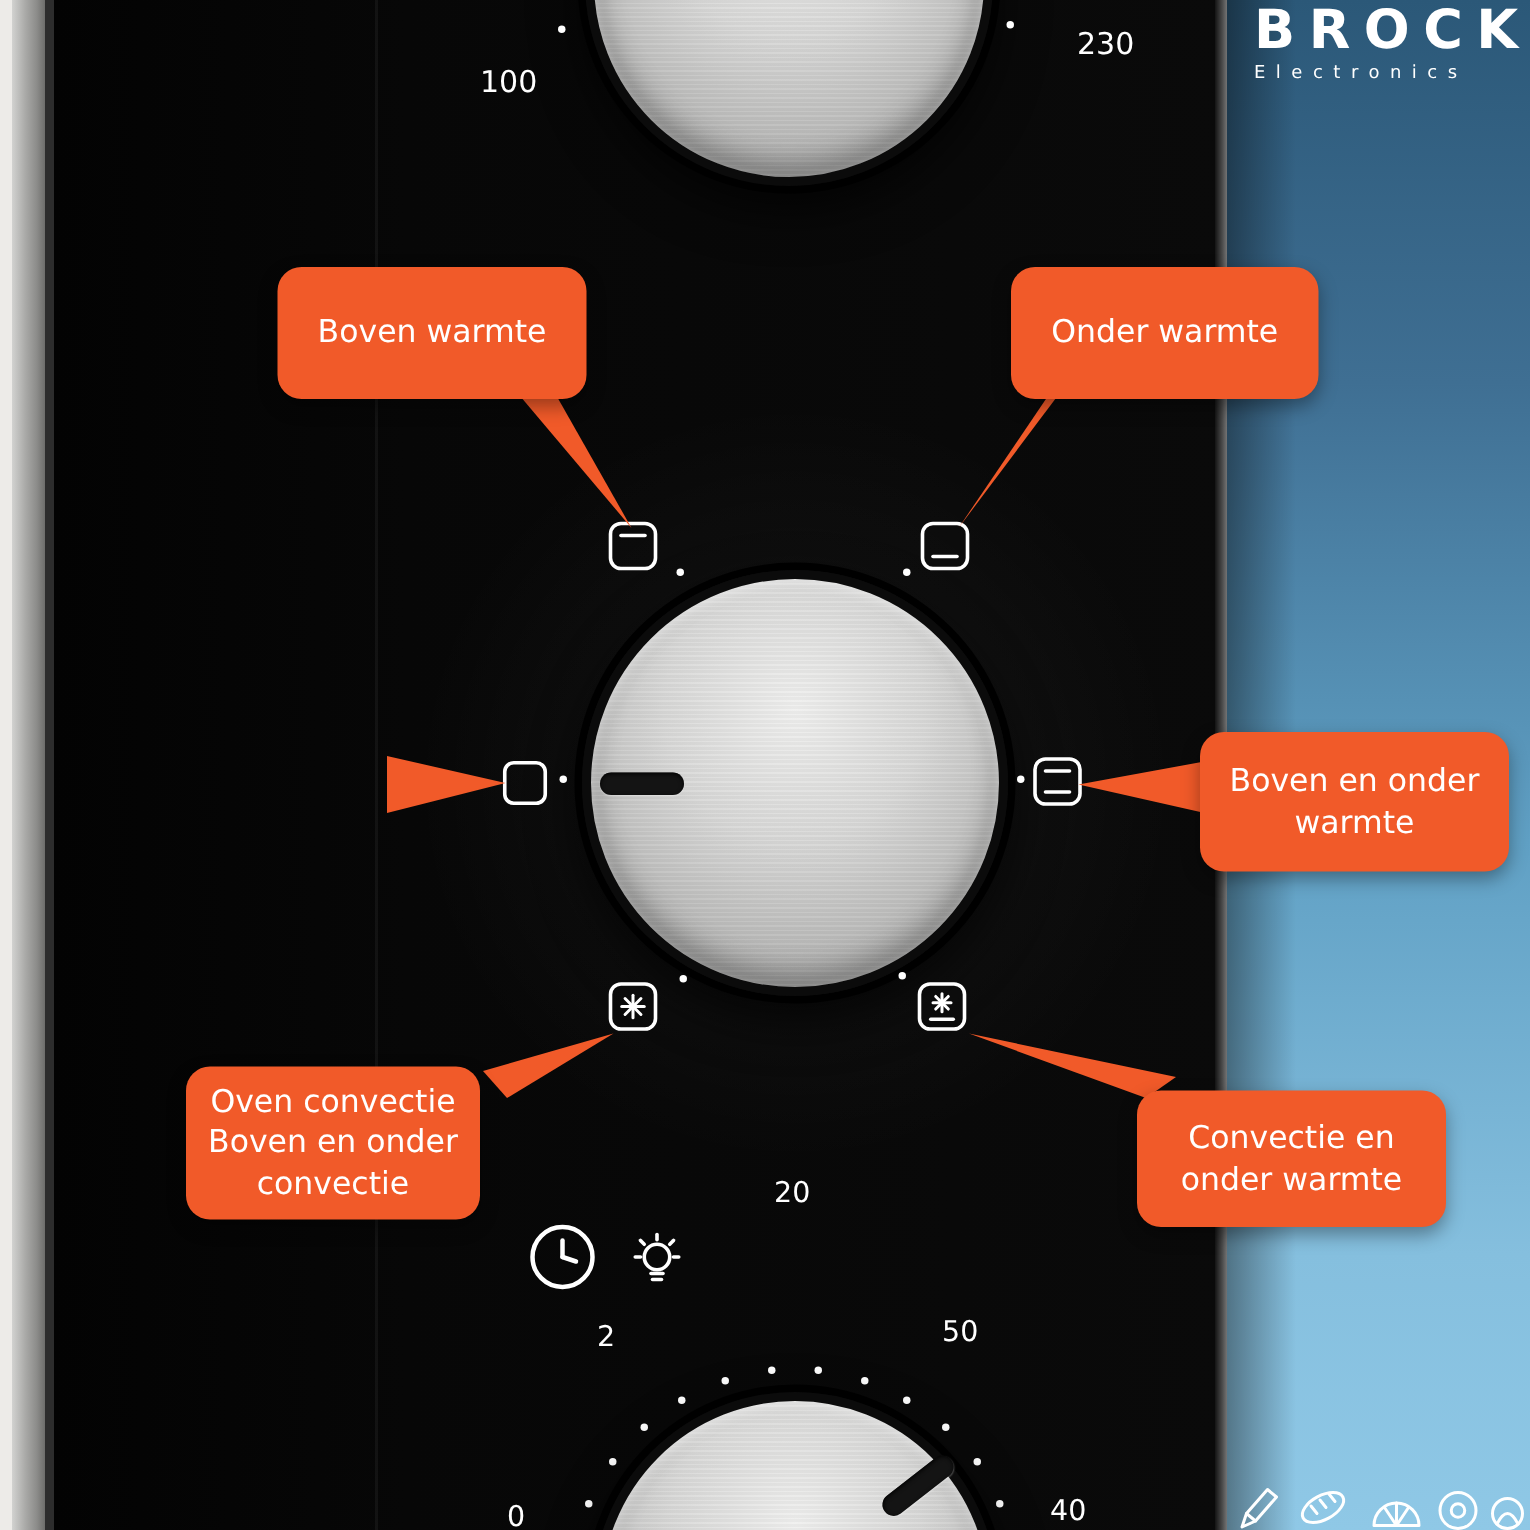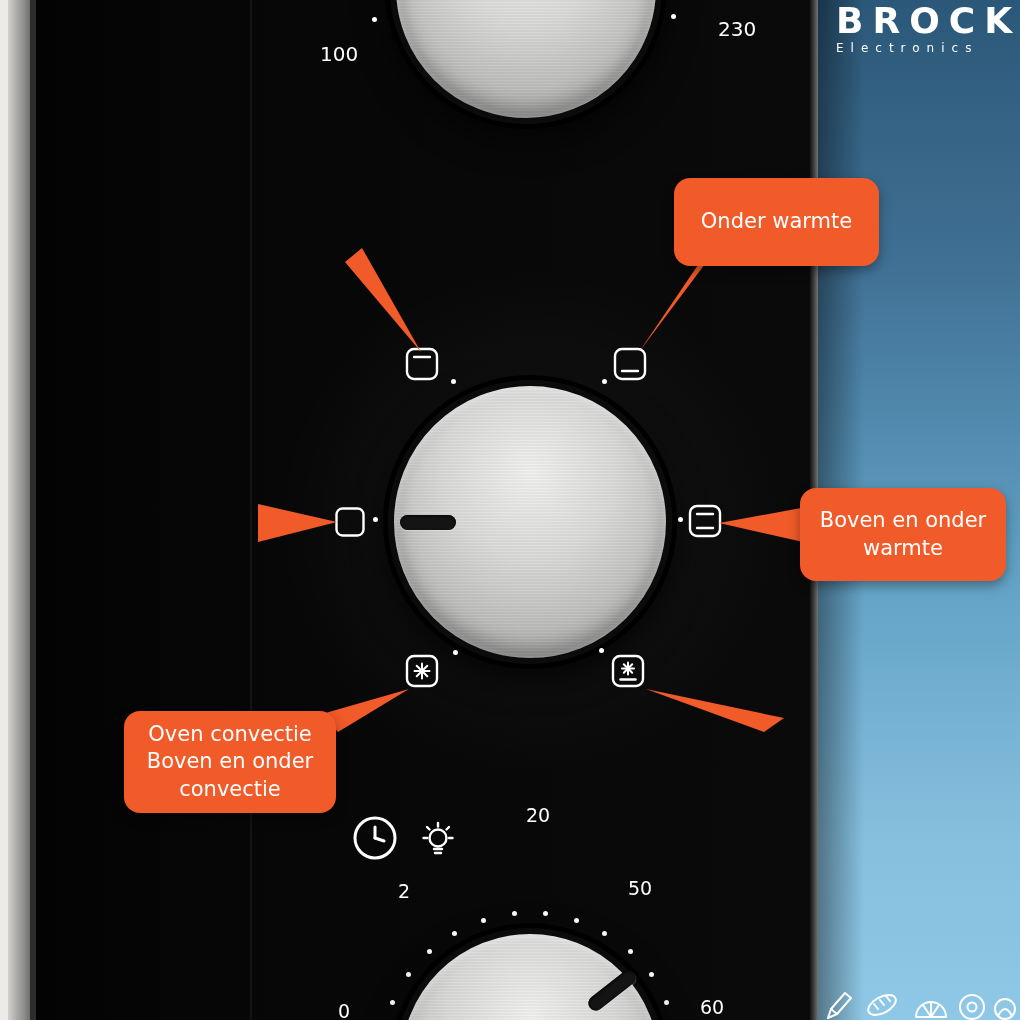--- a/index.html
+++ b/index.html
@@ -64,21 +64,21 @@
 
   
   .callout{position:absolute;background:var(--accent,#F15A29);border-radius:16px;color:#fff;
     display:flex;align-items:center;justify-content:center;text-align:center;
     font-size:21px;line-height:1.3;box-shadow:0 5px 12px rgba(0,0,0,0.35);}
   .callout span{white-space:pre-line;}
   .c1{left:185px;top:178px;width:206px;height:88px;}
   .c2{left:674px;top:178px;width:205px;height:88px;}
   .c3{left:62px;top:483px;width:203px;height:94px;}
   .c4{left:800px;top:488px;width:206px;height:93px;}
-  .c5{left:124px;top:711px;width:212px;height:102px;}
+  .c5{left:124px;top:711px;width:196px;height:102px;}
   .c6{left:758px;top:727px;width:206px;height:91px;}
 
   .connectors{left:0;top:0;pointer-events:none;}
   .bottom-icons{left:820px;top:988px;}
 </style>
 </head>
 <body>
 
 <div class="stage">
 
@@ -159,31 +159,38 @@
 
   <svg class="abs connectors" width="1020" height="1020">
     <polygon points="345,262 362,248 421,352" fill="var(--accent,#F15A29)"></polygon>
     <polygon points="700,262 717,248 639,352" fill="var(--accent,#F15A29)"></polygon>
     <polygon points="258,504 258,542 337,522" fill="var(--accent,#F15A29)"></polygon>
     <polygon points="812,506 812,544 719,523" fill="var(--accent,#F15A29)"></polygon>
     <polygon points="322,714 338,732 409,689" fill="var(--accent,#F15A29)"></polygon>
     <polygon points="764,732 784,718 646,689" fill="var(--accent,#F15A29)"></polygon>
   </svg>
 
+  <div class="callout c1">
+    <span>Boven warmte</span>
+  </div>
   <div class="callout c2">
     <span>Onder warmte</span>
   </div>
   <div class="callout c4">
     <span>Boven en onder
 warmte</span>
   </div>
   <div class="callout c5">
     <span>Oven convectie
 Boven en onder
 convectie</span>
+  </div>
+  <div class="callout c6">
+    <span>Convectie en
+onder warmte</span>
   </div>
 
   <div class="abs" style="left:351px;top:814px;">
     <svg width="48" height="48" viewBox="0 0 48 48" fill="none" stroke="#fff" stroke-width="3" stroke-linecap="round">
       <circle cx="24" cy="24" r="20"></circle>
         <line x1="24" y1="24" x2="24" y2="13"></line>
         <line x1="24" y1="24" x2="33" y2="27"></line>
     </svg>
   </div>
   <div class="abs" style="left:416px;top:820px;">
@@ -194,23 +201,23 @@
       <line x1="22" y1="3" x2="22" y2="6.5"></line>
       <line x1="30.5" y1="9.5" x2="33" y2="7"></line>
         <line x1="13.5" y1="9.5" x2="11" y2="7"></line>
       <line x1="33" y1="18" x2="36.5" y2="18"></line>
         <line x1="11" y1="18" x2="7.5" y2="18"></line>
     </svg>
   </div>
 
   <div class="tlbl" style="left:338px;top:1000px;">0</div>
   <div class="tlbl" style="left:398px;top:880px;">2</div>
-  <div class="tlbl" style="left:516px;top:804px;margin-left:10px;">20</div>
+  <div class="tlbl" style="left:516px;top:784px;">20</div>
   <div class="tlbl" style="left:628px;top:877px;">50</div>
-  <div class="tlbl" style="left:700px;top:996px;">60</div>
+  <div class="tlbl" style="left:700px;top:996px;">40</div>
 
   <div class="tdot" style="left:390px;top:1000px;"></div>
   <div class="tdot" style="left:406px;top:972px;"></div>
   <div class="tdot" style="left:427px;top:949px;"></div>
   <div class="tdot" style="left:452px;top:931px;"></div>
   <div class="tdot" style="left:481px;top:918px;"></div>
   <div class="tdot" style="left:512px;top:911px;"></div>
   <div class="tdot" style="left:543px;top:911px;"></div>
   <div class="tdot" style="left:574px;top:918px;"></div>
   <div class="tdot" style="left:602px;top:931px;"></div>

